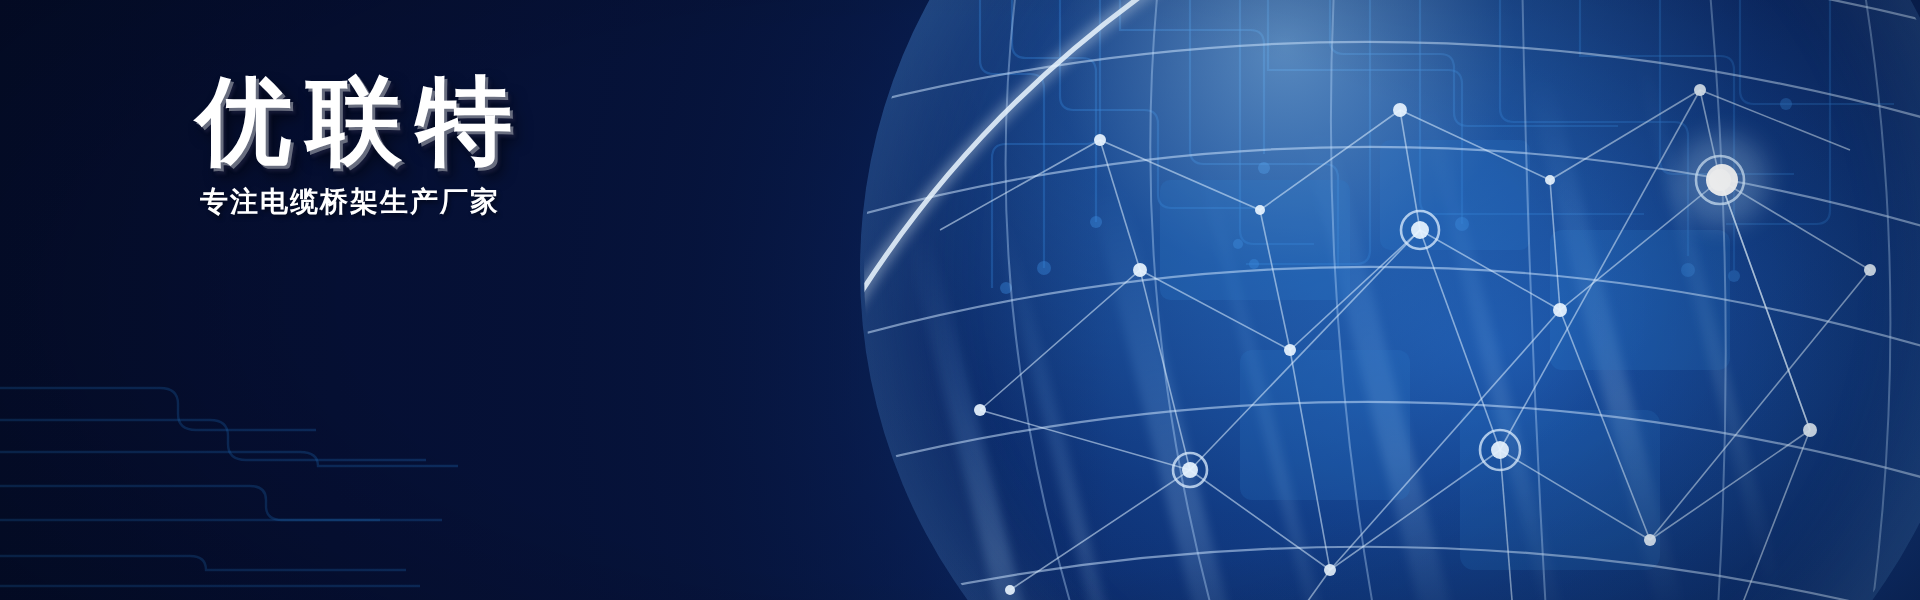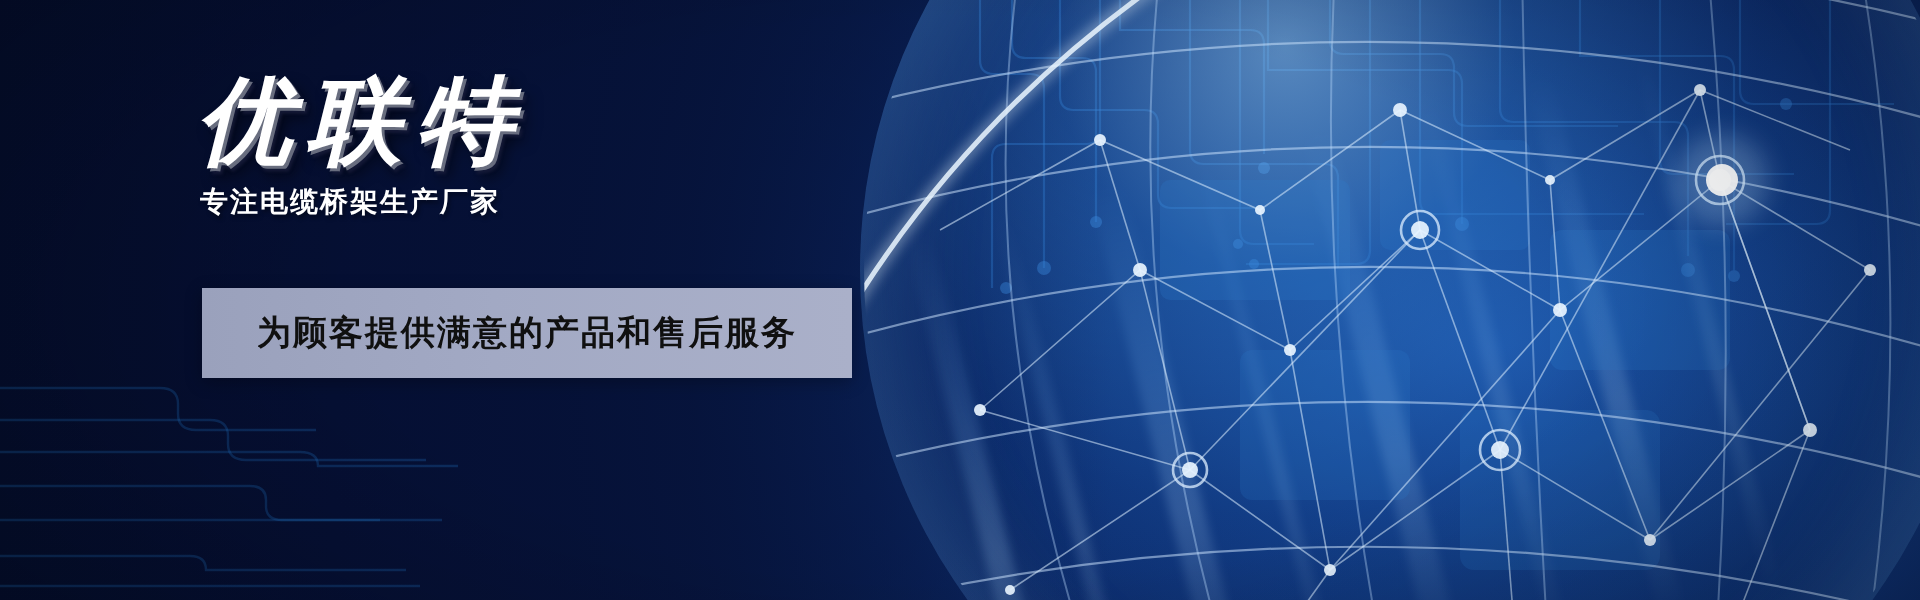--- a/index.html
+++ b/index.html
@@ -41,21 +41,21 @@
   
   .rays{position:absolute;right:120px;top:130px;width:900px;height:560px;overflow:hidden;transform:rotate(-14deg);opacity:.55;}
   .ray{position:absolute;top:0;width:26px;height:100%;
        background:linear-gradient(180deg,rgba(150,205,255,0) 0%,rgba(150,205,255,.30) 35%,rgba(190,225,255,.42) 60%,rgba(150,205,255,0) 100%);
        filter:blur(5px);}
   
   .content{position:absolute;left:0;top:0;width:100%;height:100%;}
   .brand{
     position:absolute;left:196px;top:58px;
     font-family:"DejaVu Serif","Liberation Serif",serif;
-    font-size:96px;font-weight:700;font-style:italic;
+    font-size:96px;font-weight:700;
     letter-spacing:14px;color:#ffffff;
     text-shadow:
        3px 3px 0 rgba(120,125,140,.85),
        5px 6px 3px rgba(25,30,60,.75),
        8px 10px 14px rgba(0,0,0,.55);
     white-space:nowrap;
   }
   .tagline1{
     position:absolute;left:200px;top:183px;
     font-size:28px;font-weight:700;color:#ffffff;letter-spacing:2px;
@@ -251,18 +251,15 @@
         <circle cx="862" cy="470" r="16" fill="#ffffff" fill-opacity="0.95"></circle>
       </g>
     </svg>
   </div>
 
   <div class="vig"></div>
 
   <div class="content">
     <div class="brand">优联特</div>
     <div class="tagline1">专注电缆桥架生产厂家</div>
-    <div class="promo-box">
-      <span class="promo-text">为顾客提供满意的产品和售后服务</span>
-    </div>
   </div>
 
 </div>
 
 </body></html>

